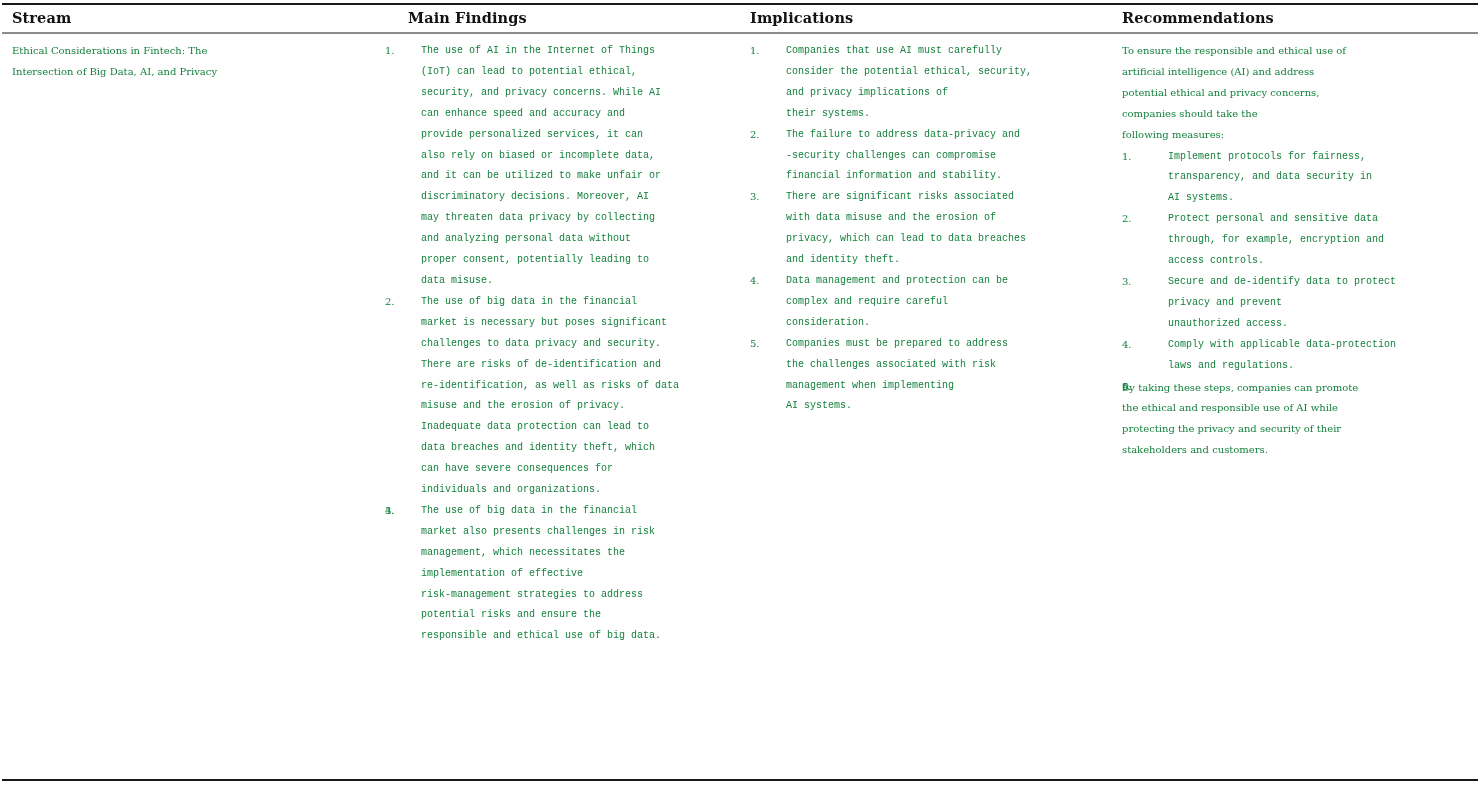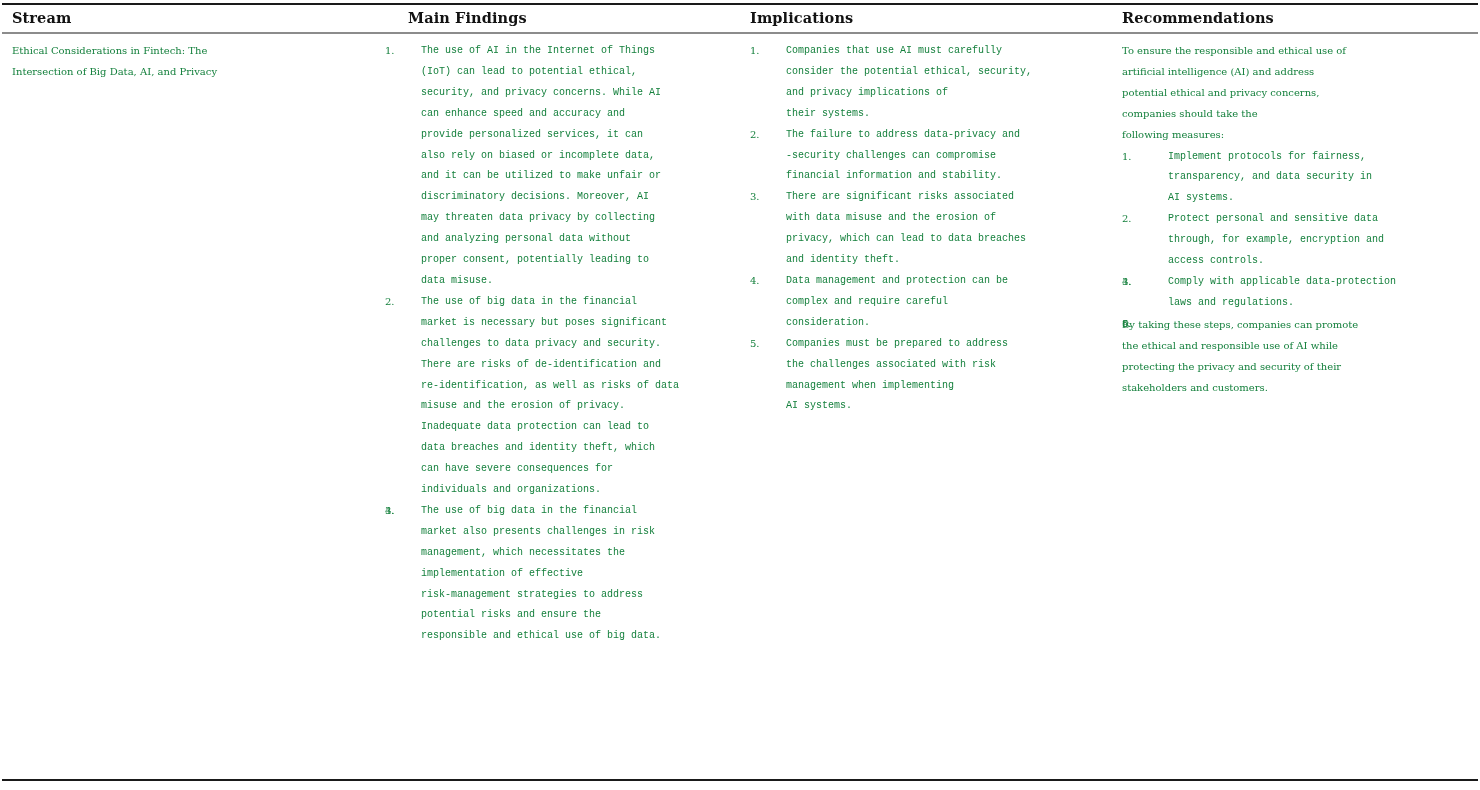--- a/index.html
+++ b/index.html
@@ -247,20 +247,23 @@
 AI systems.</span>
         </li>
         <li>
           <span class="num">2.</span>
           <span class="txt">Protect personal and sensitive data
 through, for example, encryption and
 access controls.</span>
         </li>
         <li>
           <span class="num">3.</span>
+          <span class="txt">Secure and de-identify data to protect
+privacy and prevent
+unauthorized access.</span>
         </li>
         <li>
           <span class="num">4.</span>
           <span class="txt">Comply with applicable data-protection
 laws and regulations.</span>
         </li>
         <li>
           <span class="num">5.</span>
         </li>
         <li>

